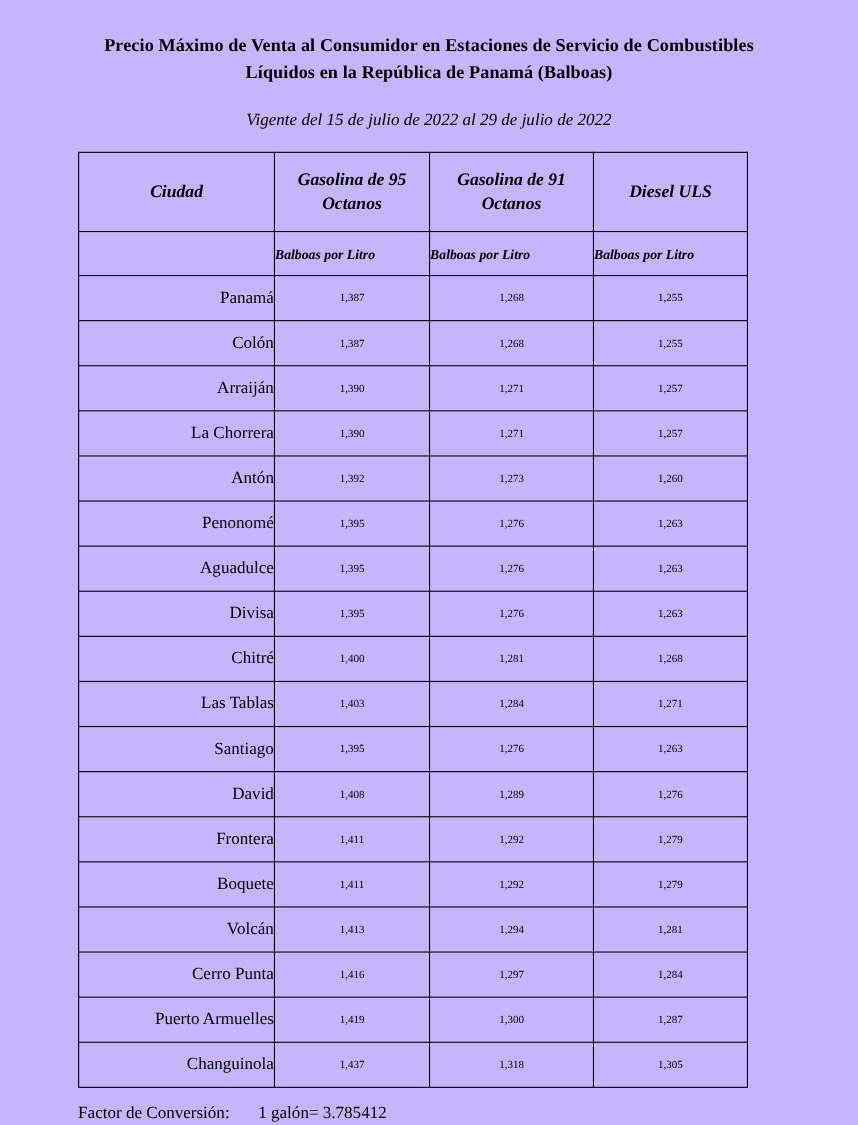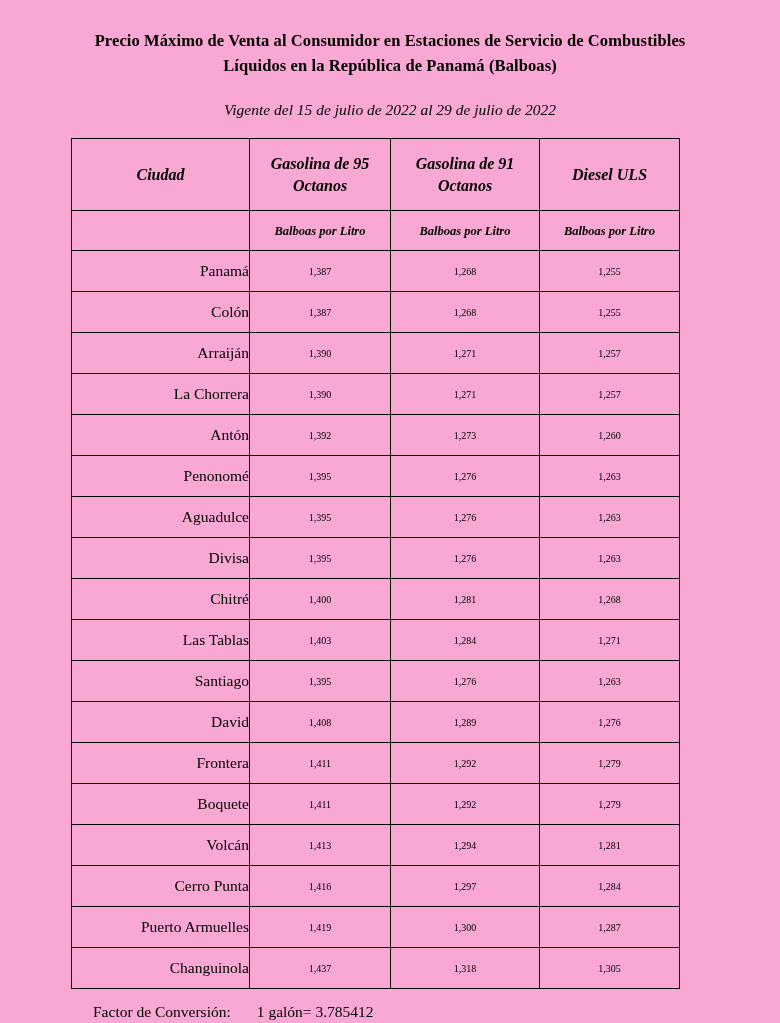--- a/index.html
+++ b/index.html
@@ -11,21 +11,21 @@
     width: 780px;
     height: 1023px;
     font-family: "Liberation Serif", "DejaVu Serif", serif;
     color: #000000;
     overflow: hidden;
   }
   .page {
     position: relative;
     width: 780px;
     height: 1023px;
-    background: #f9a8d4;
+    background: #c4b5fd;
   }
 
   
   .title-block {
     padding-top: 28px;
     text-align: center;
   }
   .title-line {
     font-size: 16.5px;
     font-weight: bold;
@@ -67,21 +67,21 @@
     height: 71px;
     text-align: center;
     font-weight: bold;
     font-style: italic;
     font-size: 16px;
     line-height: 22px;
     padding: 0 6px;
   }
   .sub-cell {
     height: 39px;
-    text-align: center;
+    text-align: left;
     font-weight: bold;
     font-style: italic;
     font-size: 12.5px;
     line-height: 16px;
     padding: 0 4px;
   }
   .sub-cell.empty { }
 
   .row-city {
     height: 40px;
@@ -92,21 +92,21 @@
   }
   .row-val {
     height: 40px;
     text-align: center;
     font-size: 10px;
   }
 
   
   .footer {
     margin-top: 13px;
-    padding-left: 93px;
+    padding-left: 71px;
     font-size: 15.5px;
     line-height: 20px;
     white-space: nowrap;
   }
   .footer .label {
     display: inline-block;
   }
   .footer .value {
     display: inline-block;
     margin-left: 26px;

